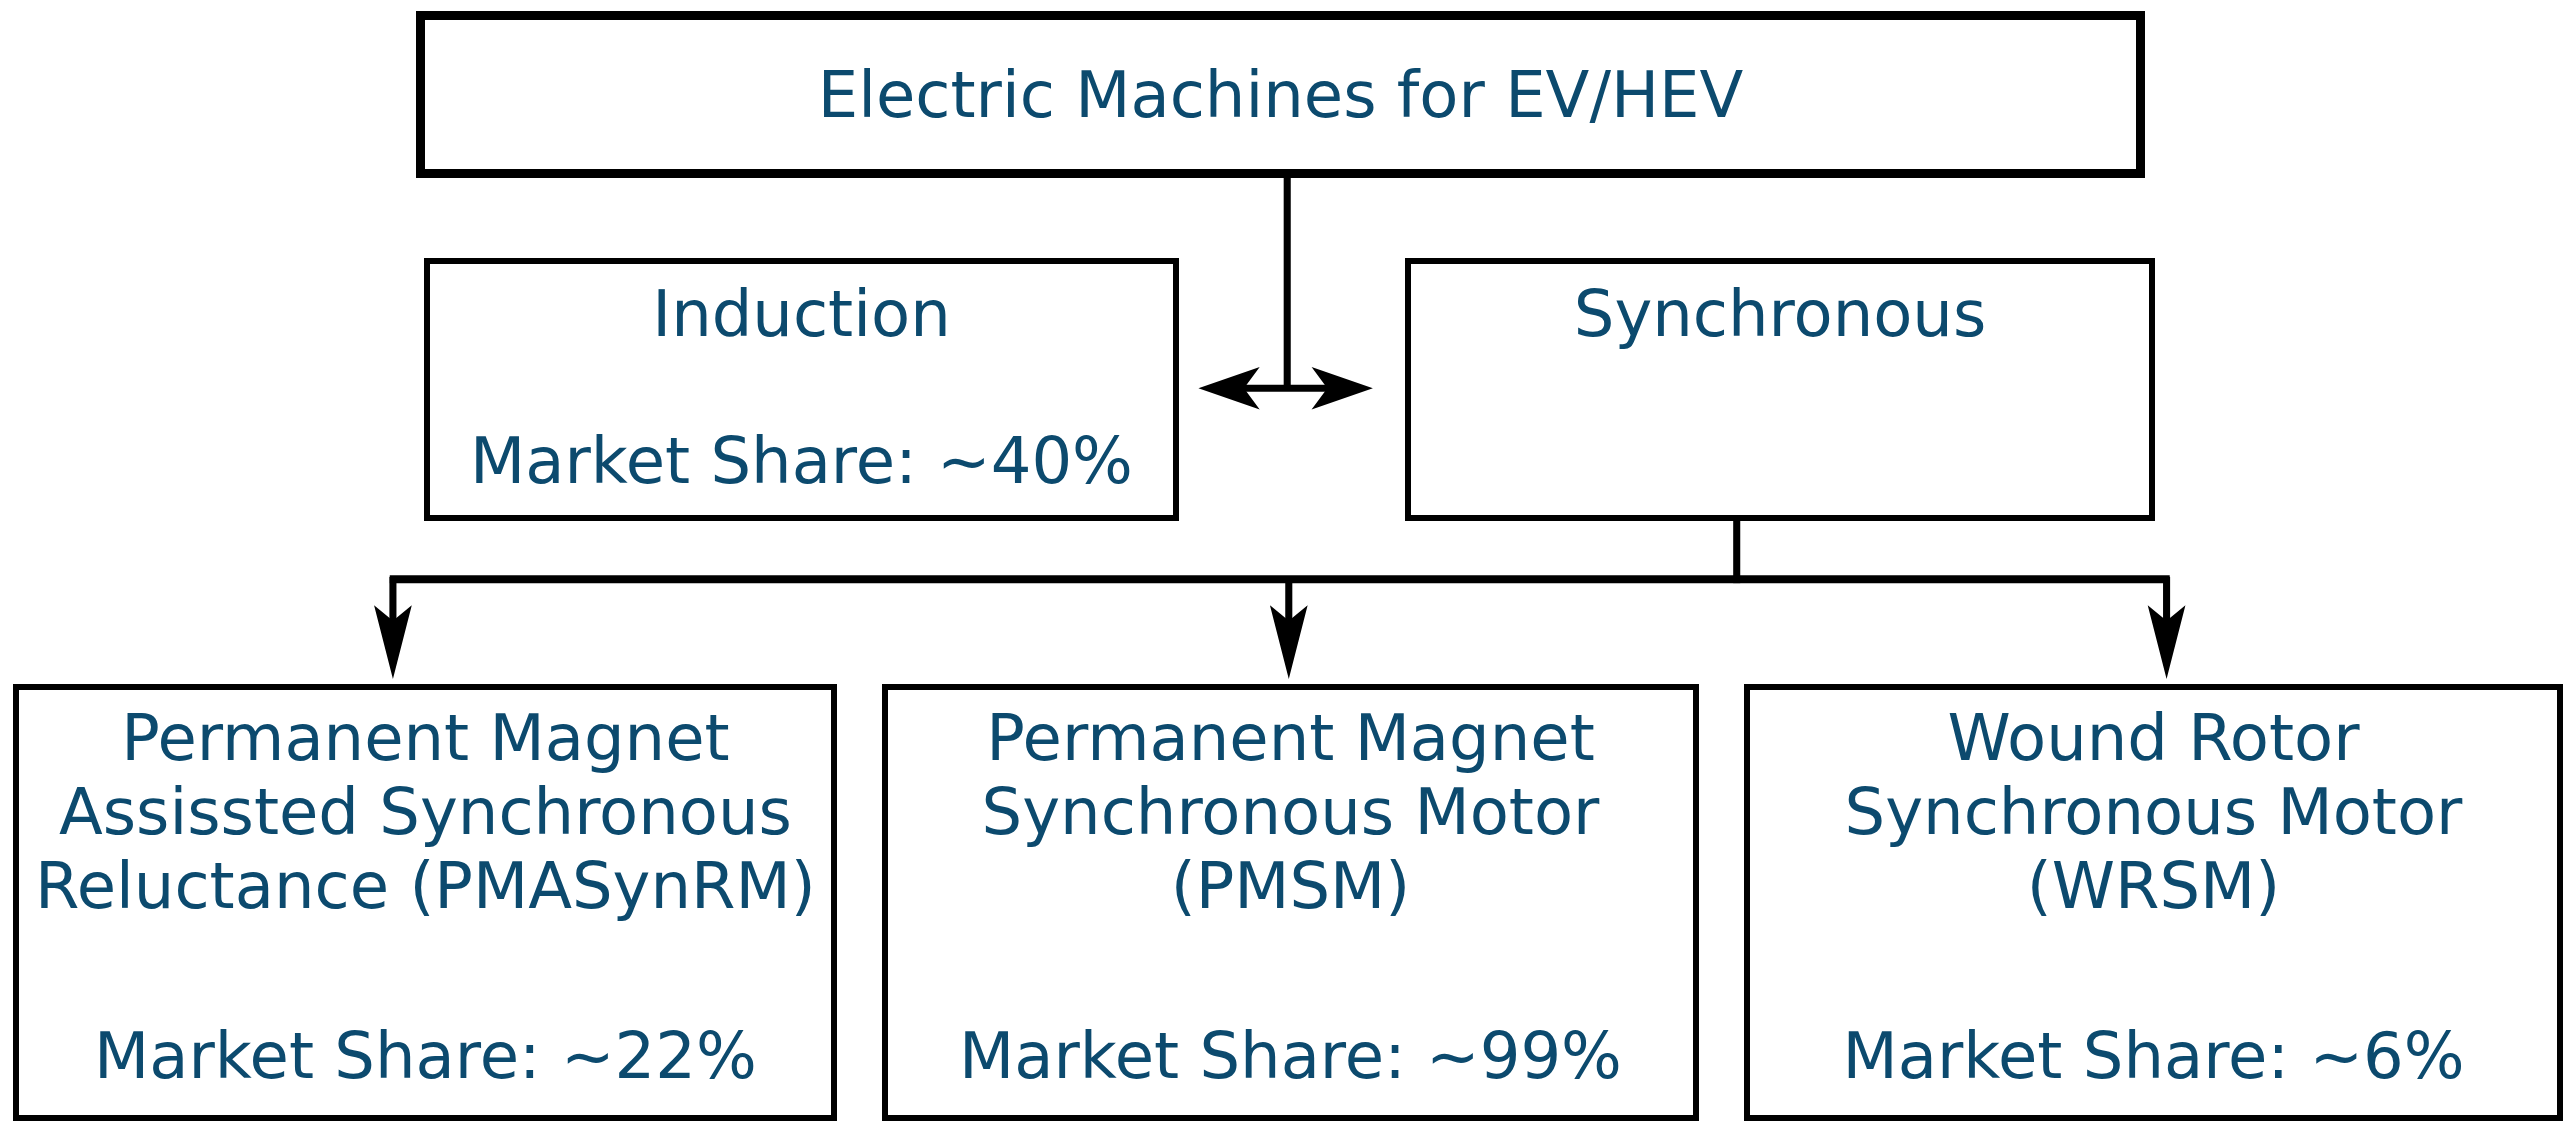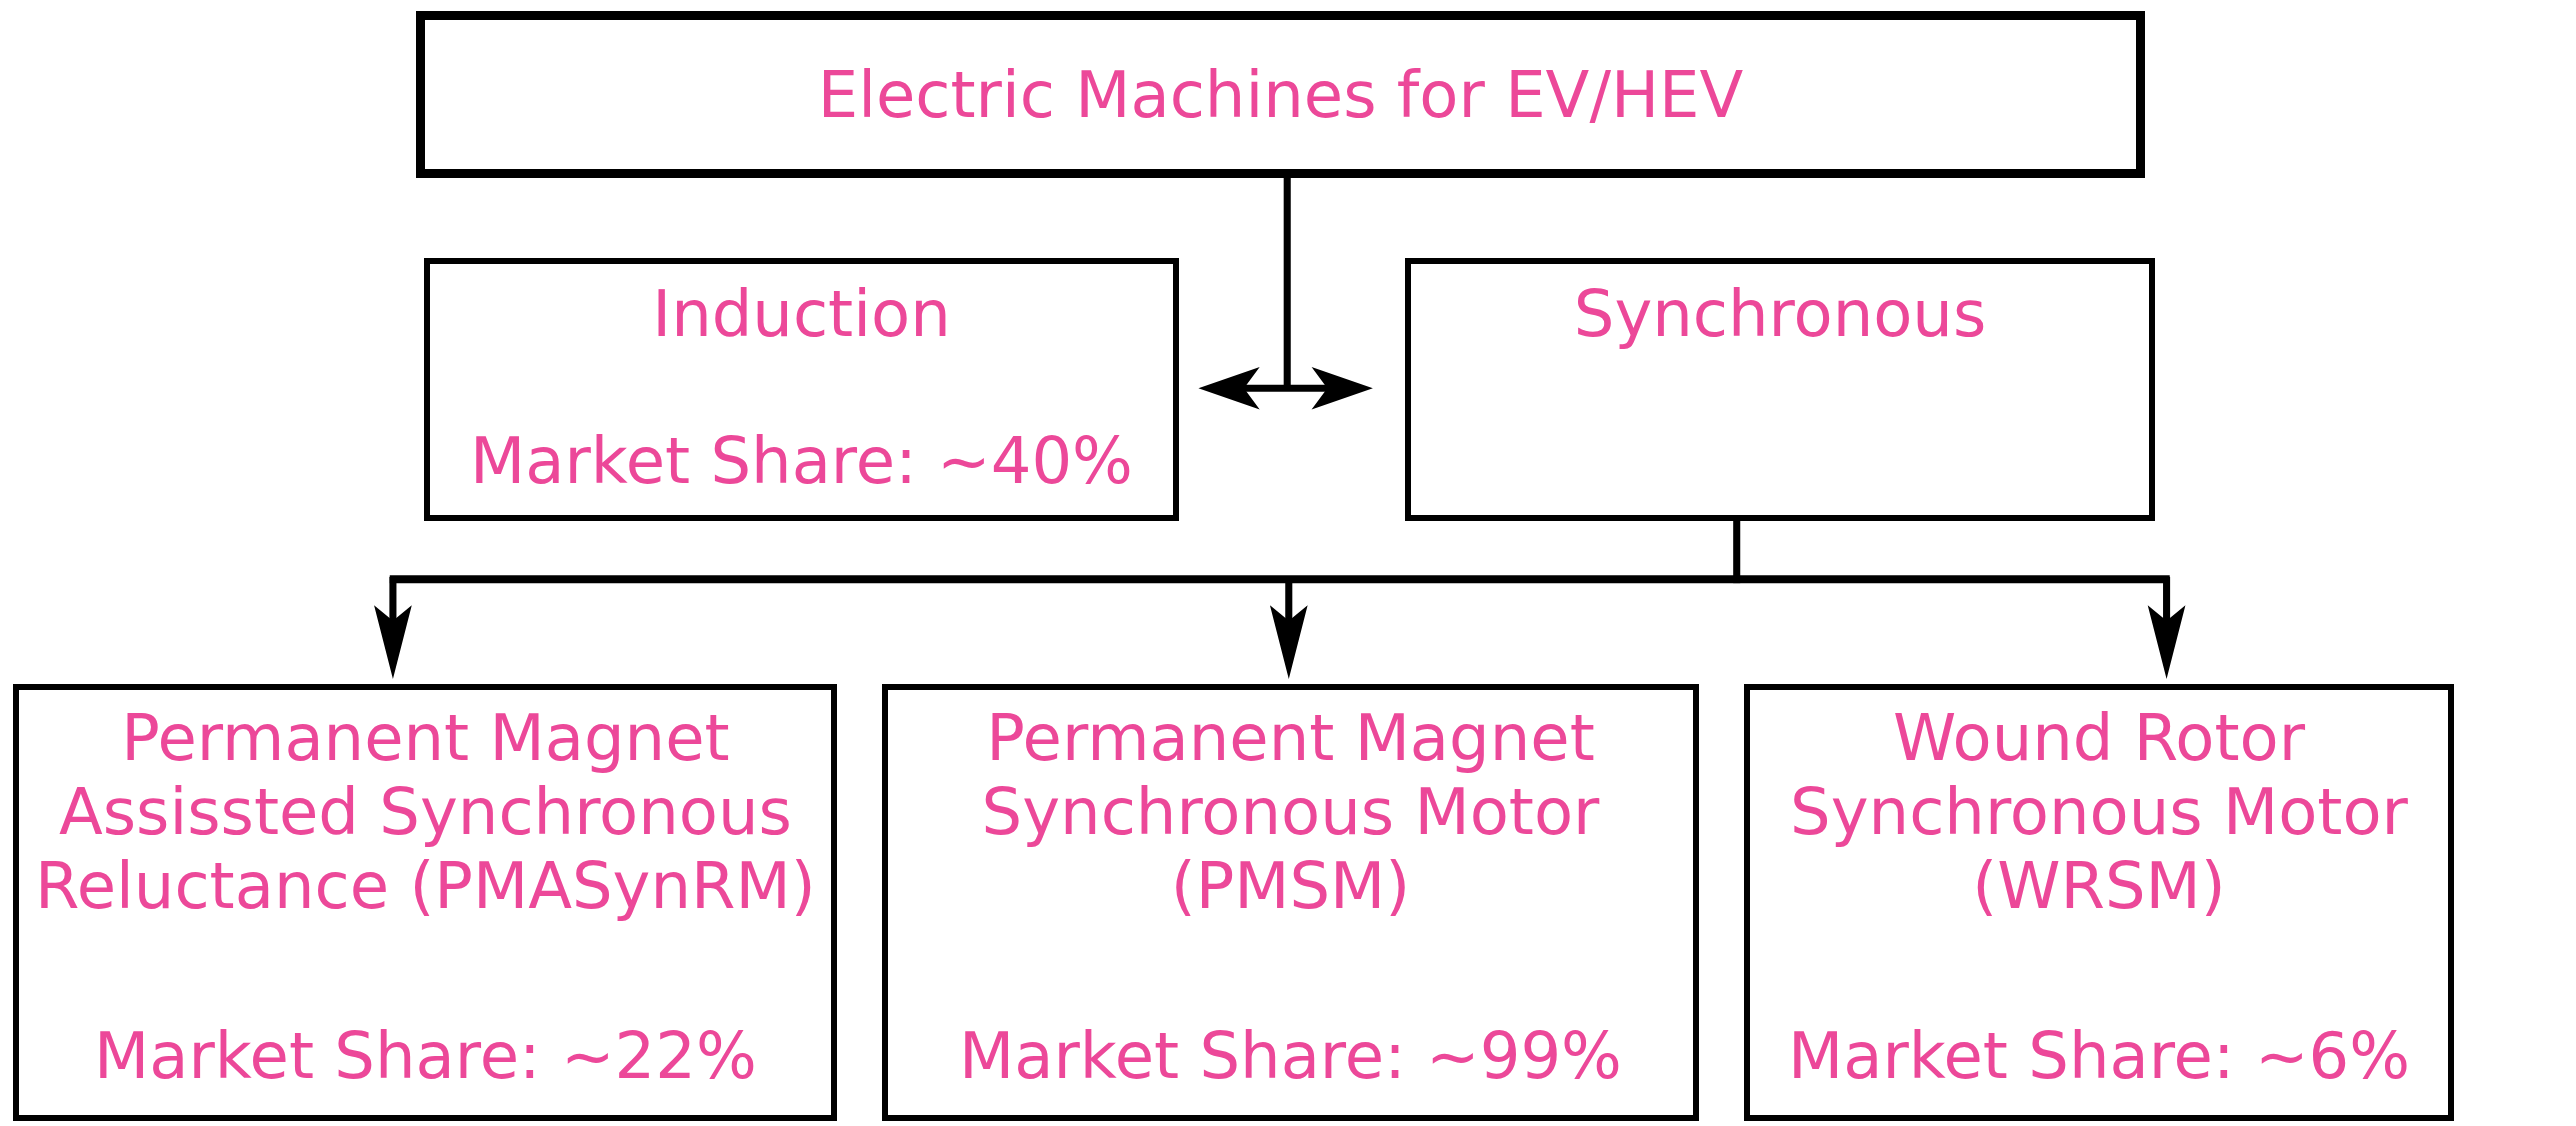--- a/index.html
+++ b/index.html
@@ -27,35 +27,35 @@
     flex-direction: column;
     justify-content: space-between;
     align-items: center;
     text-align: center;
     z-index: 1;
   }
   .node .txt {
     font-size: 64px;
     line-height: 74px;
     white-space: pre;
-    color: #ec4899;
+    color: #0c4a6e;
   }
   .node-root {
     left: 416px; top: 11px; width: 1729px; height: 167px;
     border-width: 9.4px;
     justify-content: center;
   }
   .node-mid    { padding: 12.6px 6.3px 17.3px 6.3px; gap: 48px; }
   .node-bottom { padding: 11px 3.1px 22px 3.1px; }
 
   #node-induction   { left: 424px;  top: 258px; width: 755px;  height: 263px; }
   #node-synchronous { left: 1385px; top: 258px; width: 750px;  height: 263px; margin-left: 20px; }
   #node-pmasynrm    { left: 13.4px;   top: 684px; width: 824px; height: 437px; }
   #node-pmsm        { left: 882px; top: 684px; width: 817px; height: 437px; }
-  #node-wrsm        { left: 1744px; top: 684px; width: 710px; height: 437px; gap: 45px; }
+  #node-wrsm        { left: 1744px; top: 684px; width: 819px; height: 437px; gap: 45px; }
 </style>
 </head>
 <body>
 
 <div class="canvas">
 
   <svg class="connectors" viewBox="0 0 3278 1434" aria-hidden="true">
     <g stroke="#000000" fill="none">
 
       <path d="M1638 220 V494" stroke-width="9"></path>

